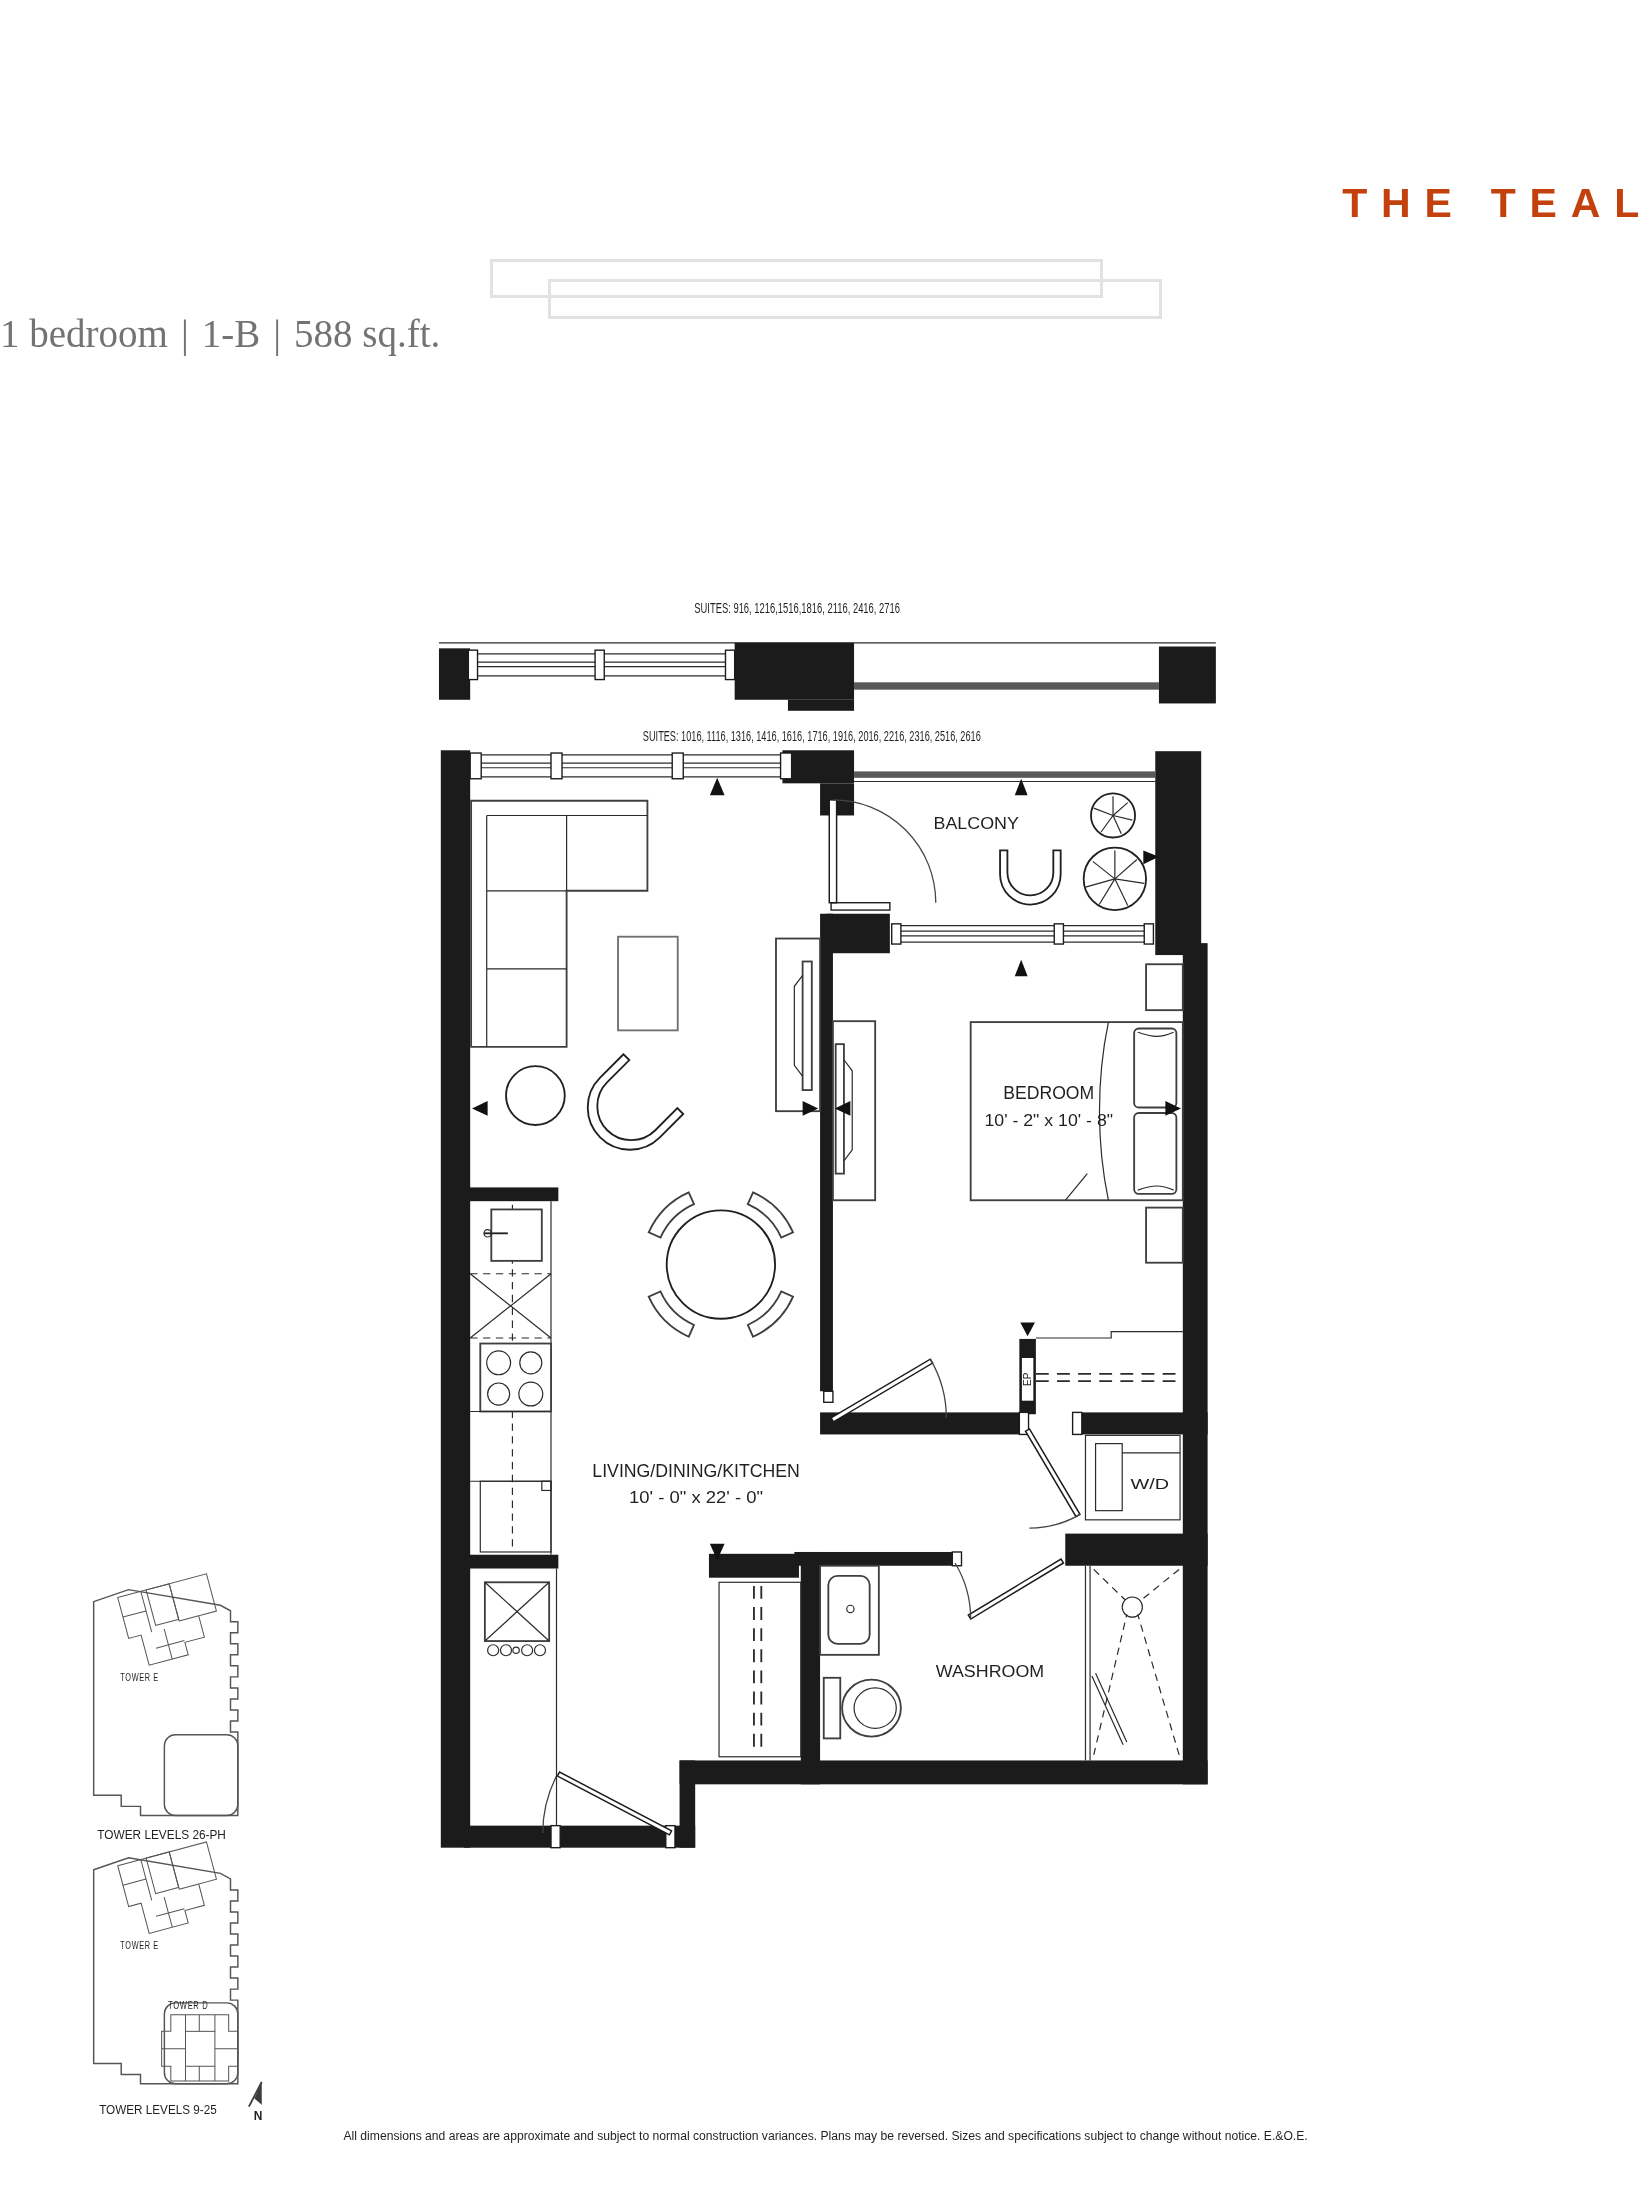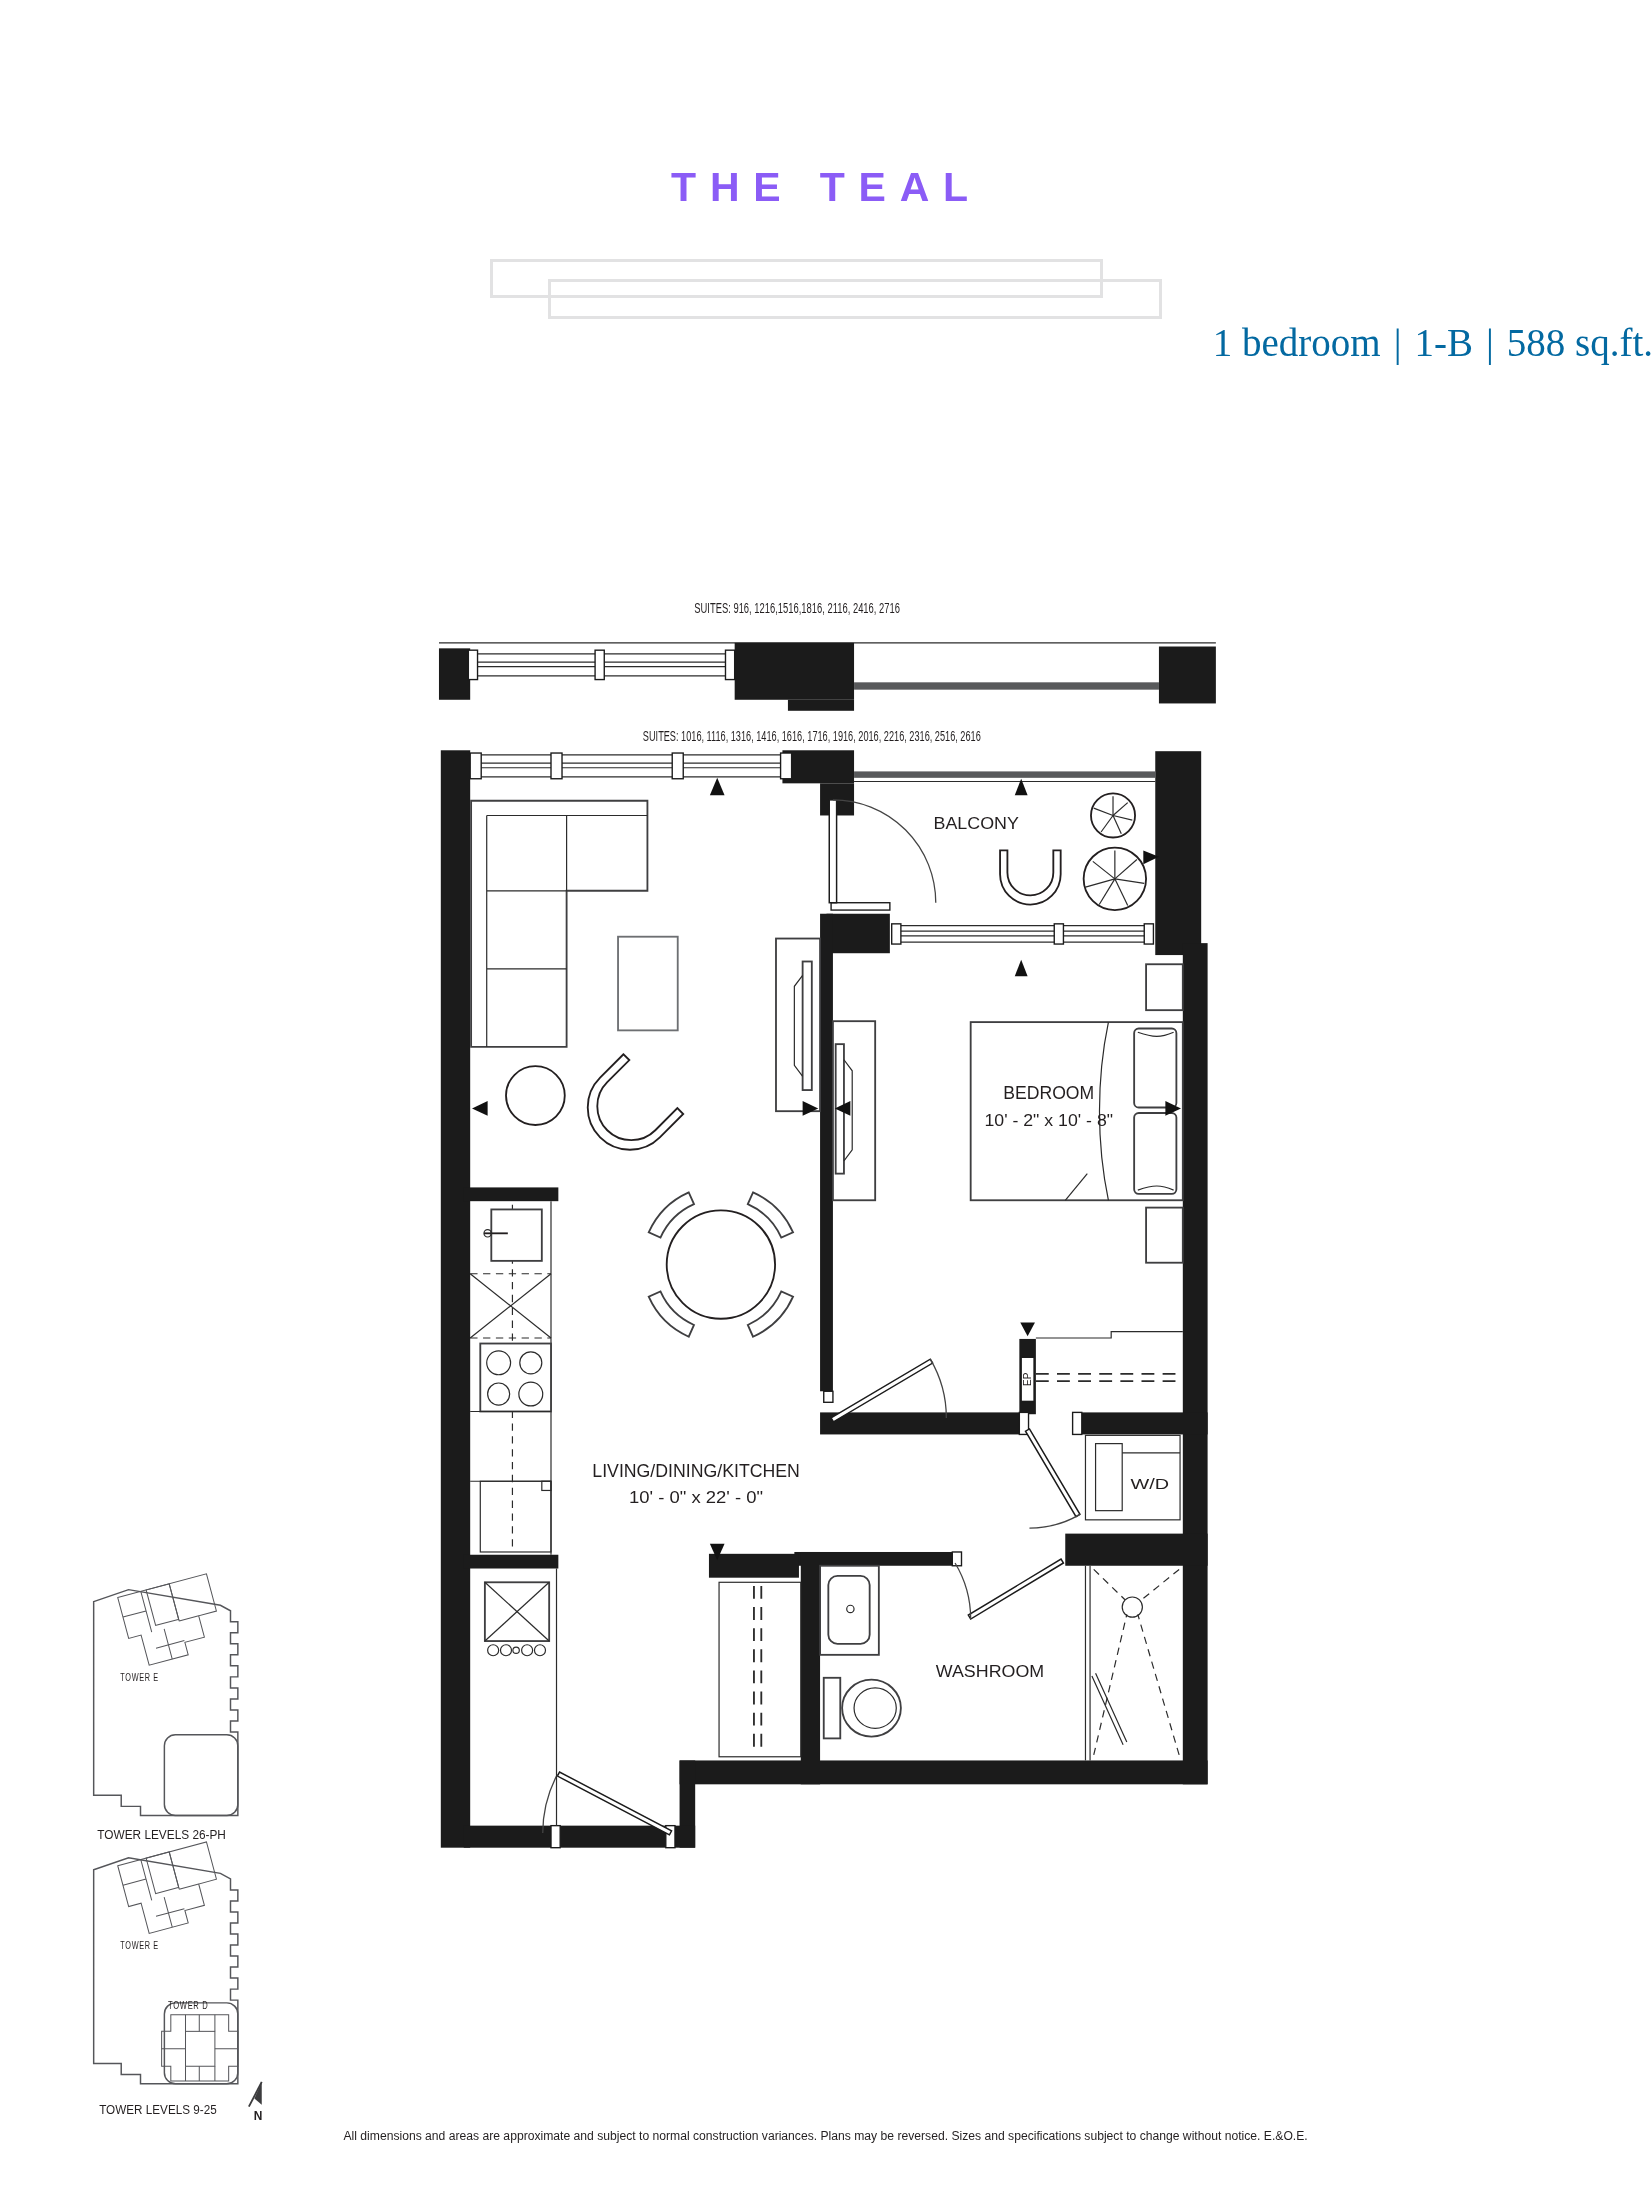--- a/index.html
+++ b/index.html
@@ -1,24 +1,24 @@
 <!DOCTYPE html>
 <html style="font-size:14.7px"><head>
 <meta charset="utf-8">
 <style>
   html,body{margin:0;padding:0;background:#fff;}
   .page{position:relative;width:1653px;height:2204px;background:#fff;overflow:hidden;
         font-family:"Liberation Sans",sans-serif;color:#231f20;}
-  .title{position:absolute;top:164px;left:0;width:100%;text-align:center;
-         font-size:41px;font-weight:600;letter-spacing:13.8px;color:#8b5cf6;}
+  .title{position:absolute;top:180px;left:0;width:100%;text-align:right;
+         font-size:41px;font-weight:600;letter-spacing:13.8px;color:#c2410c;}
   .bar{position:absolute;box-sizing:border-box;border:3.7px solid #e2e2e3;background:transparent;}
   .bar-a{left:490px;top:259px;width:613px;height:39px;}
   .bar-b{left:548px;top:279px;width:614px;height:40px;}
-  .subtitle{position:absolute;top:320px;left:0;width:100%;text-align:right;
-            font-family:"Liberation Serif",serif;font-size:39px;color:#0369a1;}
+  .subtitle{position:absolute;top:311px;left:0;width:100%;text-align:left;
+            font-family:"Liberation Serif",serif;font-size:39px;color:#737373;}
   .subtitle .sep{padding:0 13px;font-weight:400;}
   svg text{font-family:"Liberation Sans",sans-serif;fill:#231f20;}
   .wall{fill:#1b1b1b;stroke:none;}
   .ln{stroke:#231f20;stroke-width:2;fill:none;}
   .thin{stroke:#2b2b2b;stroke-width:1.3;fill:none;}
   .furn{stroke:#3f3f41;stroke-width:2;fill:#ffffff;}
   .furng{stroke:#6d6f72;stroke-width:2;fill:none;}
   .jamb{fill:#ffffff;stroke:#1b1b1b;stroke-width:1.5;}
   .leaf{fill:#ffffff;stroke:#1b1b1b;stroke-width:1.6;}
   .arc{stroke:#444;stroke-width:1.4;fill:none;}

